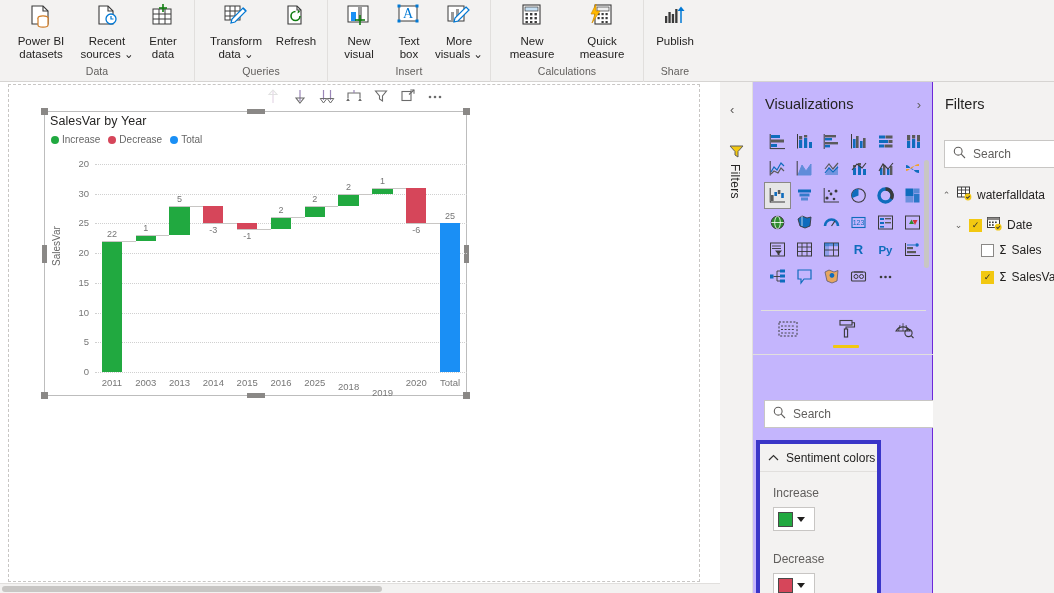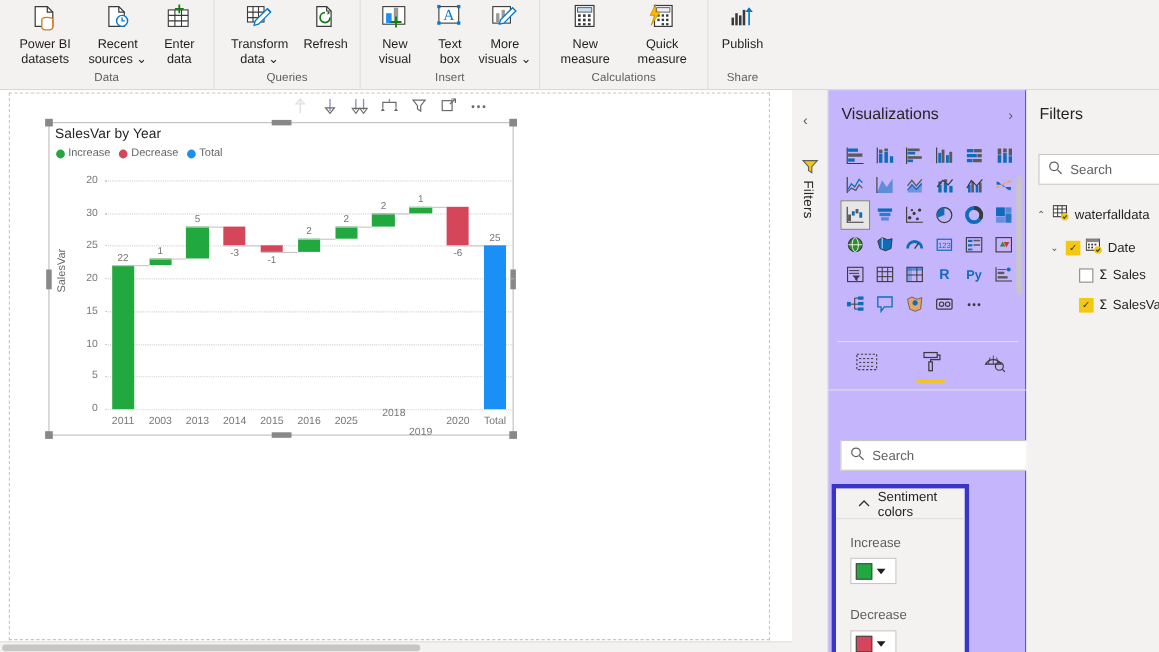--- a/index.html
+++ b/index.html
@@ -183,21 +183,21 @@
     background: #ffffff; border: 1px solid #c8c6c4;
     display: flex; align-items: center; padding-left: 8px; gap: 7px;
   }
   #viz-search .ph { font-size: 12px; color: #605e5c; }
   #sentiment-card {
     position: absolute; left: 3px; top: 358px; width: 125px; height: 232px;
     border: 4px solid #3a35c8; background: #f3f2f1;
   }
   #sent-head {
     position: absolute; left: 0; top: 0; width: 117px; height: 28px;
-    display: flex; align-items: center; gap: 7px; padding-left: 20px;
+    display: flex; align-items: center; gap: 7px; padding-left: 8px;
     border-bottom: 1px solid #e1dfdd;
   }
   #sent-head .ttl { font-size: 12px; color: #252423; }
   .sent-grp { position: absolute; left: 13px; }
   .sent-lbl { font-size: 12px; color: #605e5c; margin-bottom: 7px; }
   .swatch-btn {
     width: 42px; height: 24px; background: #ffffff;
     border: 1px solid #c8c6c4; display: flex; align-items: center;
     gap: 4px; padding-left: 4px; cursor: default;
   }
@@ -585,21 +585,21 @@
         <div class="connector" style="top: 69.4444px; left: 225.855px; width: 33.8182px;"></div>
         <div class="bar-lbl" style="left: 219px; top: 57.4444px;">2</div>
         <div class="xtick" style="left: 216px; top: 229px;">2016</div>
         <div class="bar" style="left: 259.673px; top: 57.5556px; width: 20.2909px; height: 11.8889px; background: rgb(33, 169, 64);"></div>
         <div class="connector" style="top: 57.5556px; left: 259.673px; width: 33.8182px;"></div>
         <div class="bar-lbl" style="left: 252.818px; top: 45.5556px;">2</div>
         <div class="xtick" style="left: 249.818px; top: 229px;">2025</div>
         <div class="bar" style="left: 293.491px; top: 45.6667px; width: 20.2909px; height: 11.8889px; background: rgb(33, 169, 64);"></div>
         <div class="connector" style="top: 45.6667px; left: 293.491px; width: 33.8182px;"></div>
         <div class="bar-lbl" style="left: 286.636px; top: 33.6667px;">2</div>
-        <div class="xtick" style="left: 283.636px; top: 222px; text-align: right;">2018</div>
+        <div class="xtick" style="left: 283.636px; top: 233px;">2018</div>
         <div class="bar" style="left: 327.309px; top: 39.7222px; width: 20.2909px; height: 5.94444px; background: rgb(33, 169, 64);"></div>
         <div class="connector" style="top: 39.7222px; left: 327.309px; width: 33.8182px;"></div>
         <div class="bar-lbl" style="left: 320.455px; top: 27.7222px;">1</div>
         <div class="xtick" style="left: 317.455px; top: 239px;">2019</div>
         <div class="bar" style="left: 361.127px; top: 39.7222px; width: 20.2909px; height: 35.6667px; background: rgb(214, 70, 90);"></div>
         <div class="connector" style="top: 75.3889px; left: 361.127px; width: 33.8182px;"></div>
         <div class="bar-lbl" style="left: 354.273px; top: 77.3889px;">-6</div>
         <div class="xtick" style="left: 351.273px; top: 229px;">2020</div>
         <div class="bar" style="left: 394.945px; top: 75.3889px; width: 20.2909px; height: 148.611px; background: rgb(26, 143, 245);"></div>
         <div class="bar-lbl" style="left: 388.091px; top: 63.3889px;">25</div>

